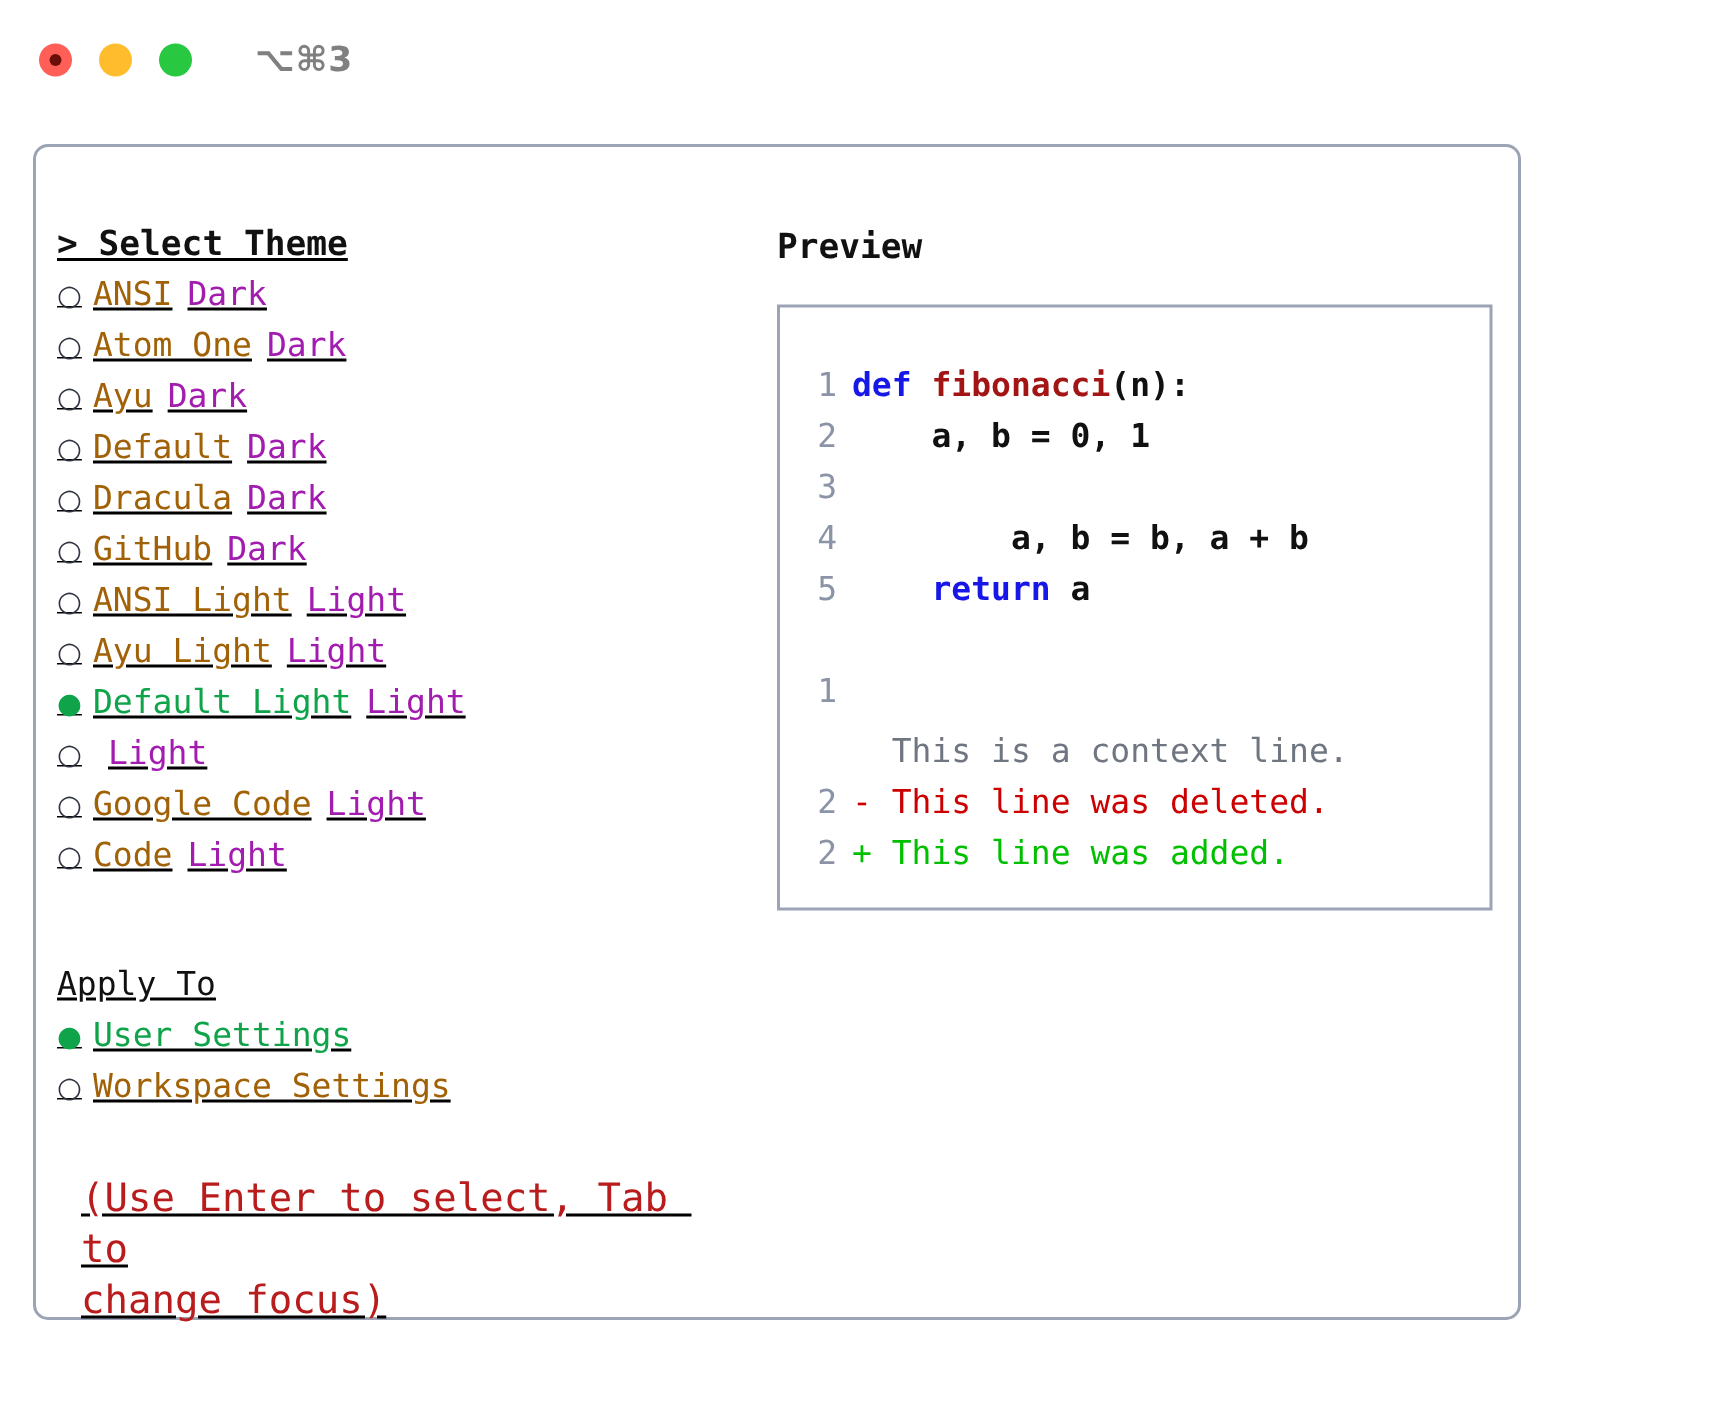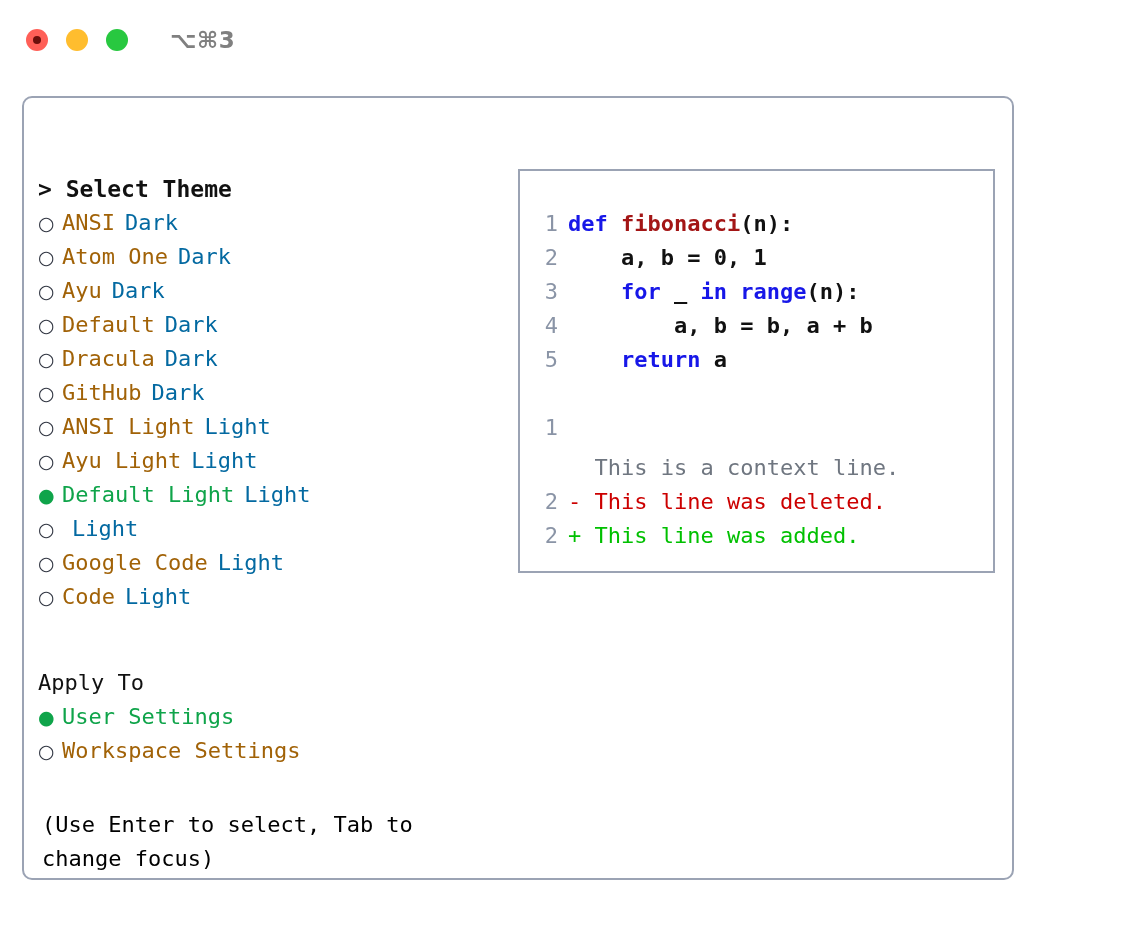--- a/index.html
+++ b/index.html
@@ -85,23 +85,24 @@
     position: absolute;
     left: 0; top: 0;
     width: 100%;
     height: 100%;
     display: flex;
   }
 
   
   #theme-column {
     width: 470px;
-    padding: 74px 0 0 14px;
+    padding: 48px 0 0 14px;
     box-sizing: border-box;
     flex: 0 0 auto;
+    text-decoration: underline;
   }
 
   .section-title {
     font-size: 23px;
     font-weight: bold;
     color: #111111;
     line-height: 34px;
     white-space: pre;
   }
 
@@ -117,38 +118,38 @@
     flex: 0 0 auto;
     font-size: 19px;
     color: #2F3440;
     font-family: "DejaVu Sans", "Liberation Sans", sans-serif;
     line-height: 34px;
   }
   .marker.on { color: #0FA44A; }
   .opt-label { color: #a16207; }
   .opt-row.selected .opt-label { color: #0FA44A; }
   .opt-kind {
-    color: #0369a1;
+    color: #a21caf;
     margin-left: 10px;
   }
 
   #apply-heading {
     font-size: 22px;
     color: #111111;
     line-height: 34px;
     margin-top: 52px;
     white-space: pre;
   }
 
   #hint-text {
     margin-top: 40px;
-    margin-left: 4px;
-    font-size: 22px;
-    line-height: 34px;
-    color: #000000;
+    margin-left: 16px;
+    font-size: 26px;
+    line-height: 34px;
+    color: #b91c1c;
     width: 420px;
     white-space: pre-wrap;
   }
 
   
   #preview-column {
     flex: 1 1 auto;
     padding: 50px 0 0 0;
     box-sizing: border-box;
     position: relative;
@@ -237,25 +238,26 @@
         <div id="apply-list">
             <div class="opt-row selected"><span class="marker on">●</span><span class="opt-label">User Settings</span></div>
             <div class="opt-row"><span class="marker">○</span><span class="opt-label">Workspace Settings</span></div>
           </div>
 
         <div id="hint-text">(Use Enter to select, Tab to
 change focus)</div>
       </div>
 
       <div id="preview-column">
+        <div id="preview-title">Preview</div>
         <div id="preview-box">
           <div id="code-block">
               <div class="code-line"><span class="lineno">1</span><span class="code-text"><span class="tok-kw">def </span><span class="tok-fn">fibonacci</span><span class="tok-pl">(n):</span></span></div>
               <div class="code-line"><span class="lineno">2</span><span class="code-text"><span class="tok-pl">    a, b = 0, 1</span></span></div>
-              <div class="code-line"><span class="lineno">3</span><span class="code-text"><span class="tok-pl">    </span><span class="tok-kw">for</span><span class="tok-pl"> _ </span><span class="tok-kw">in</span><span class="tok-pl"> </span><span class="tok-kw">range</span><span class="tok-pl">(n):</span></span></div>
+              <div class="code-line"><span class="lineno">3</span></div>
               <div class="code-line"><span class="lineno">4</span><span class="code-text"><span class="tok-pl">        a, b = b, a + b</span></span></div>
               <div class="code-line"><span class="lineno">5</span><span class="code-text"><span class="tok-pl">    </span><span class="tok-kw">return</span><span class="tok-pl"> a</span></span></div>
             </div>
           <div class="diff-gap"></div>
           <div id="diff-block">
               <div class="code-line"><span class="lineno">1</span><span class="diff-ctx">  This is a context line.</span></div>
               <div class="code-line"><span class="lineno">2</span><span class="diff-del">- This line was deleted.</span></div>
               <div class="code-line"><span class="lineno">2</span><span class="diff-add">+ This line was added.</span></div>
             </div>
         </div>

